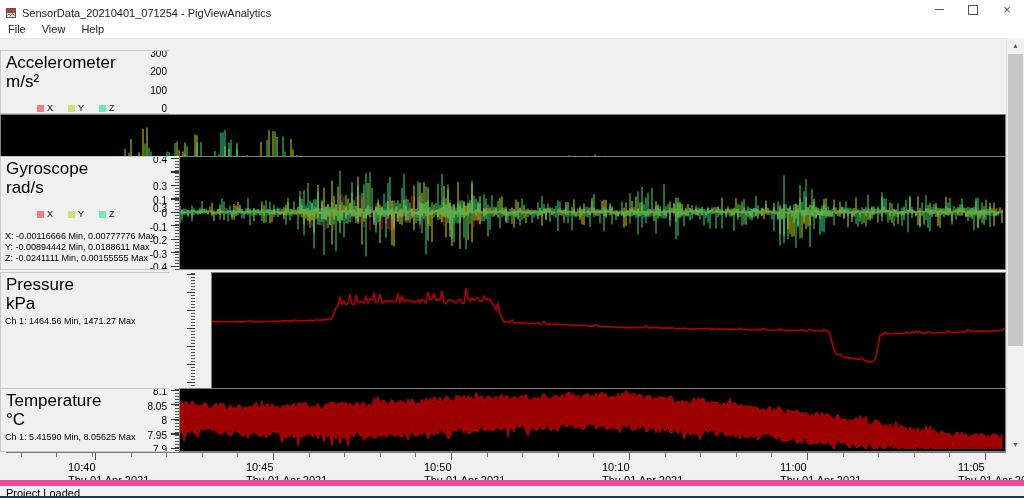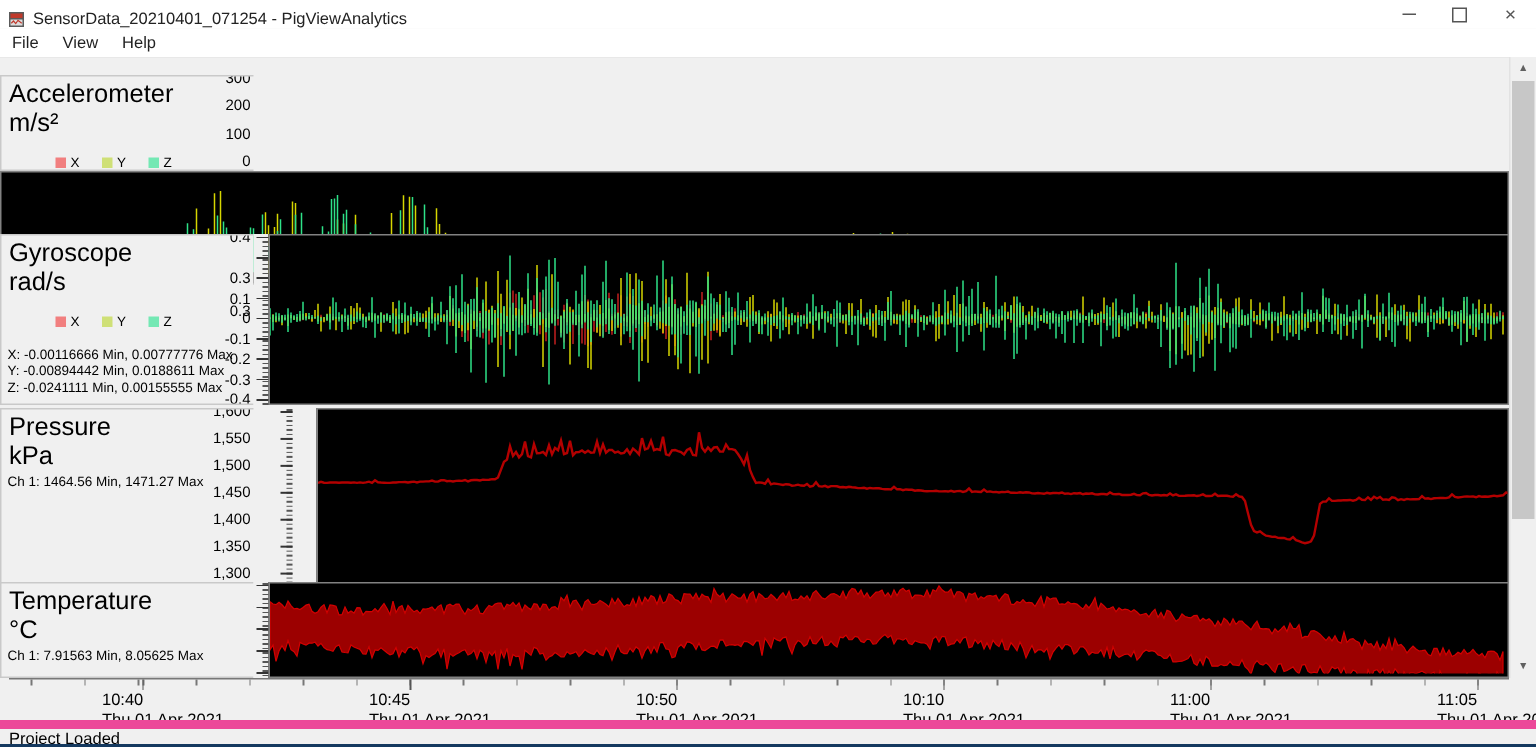--- a/index.html
+++ b/index.html
@@ -189,47 +189,45 @@
       </div>
   </div>
 
   <div class="chart-row" id="row2">
     <div class="side">
       <div class="panel-title">Pressure</div>
       <div class="panel-unit">kPa</div>
       <div class="stats flow">
           <div>Ch 1: 1464.56 Min, 1471.27 Max</div>
         </div>
-      <div class="y-labels">
-          <div class="y-axis-label" style="top: 2px;">1,600</div>
-          <div class="y-axis-label" style="top: 20px;">1,550</div>
-          <div class="y-axis-label" style="top: 38px;">1,500</div>
-          <div class="y-axis-label" style="top: 56px;">1,450</div>
-          <div class="y-axis-label" style="top: 74px;">1,400</div>
-          <div class="y-axis-label" style="top: 92px;">1,350</div>
-          <div class="y-axis-label" style="top: 110px;">1,300</div>
-        </div>
     </div>
     <div class="ruler" style="--maj:18px">
         <div class="minor"></div>
         <div class="major"></div>
       </div>
     <div class="plot">
         <svg preserveAspectRatio="none" width="823" height="110" viewBox="0 0 823 110">
           <path d="M0 49.0L2 48.2L4 48.8L6 48.9L8 48.7L10 48.7L12 48.7L14 48.8L16 48.7L18 48.7L20 48.7L22 48.8L24 48.6L26 48.9L28 48.6L30 48.9L32 48.6L34 48.1L36 48.9L38 47.2L40 48.5L42 48.7L44 48.8L46 48.9L48 48.9L50 48.7L52 48.7L54 48.4L56 48.4L58 48.3L60 48.7L62 48.3L64 48.1L66 48.6L68 48.1L70 48.1L72 47.9L74 47.9L76 47.4L78 48.1L80 48.1L82 47.2L84 47.1L86 47.8L88 47.6L90 48.0L92 47.6L94 47.5L96 47.6L98 47.0L100 47.9L102 47.2L104 47.0L106 47.0L108 47.3L110 46.8L112 46.9L114 46.8L116 46.4L118 46.5L120 45.3L122 40.1L124 34.9L126 33.4L128 24.5L130 31.0L132 28.3L134 31.9L136 29.7L138 21.4L140 31.1L142 31.9L144 23.0L146 29.2L148 29.1L150 28.3L152 30.3L154 23.8L156 29.9L158 25.6L160 27.2L162 20.6L164 29.7L166 29.0L168 20.8L170 30.5L172 28.5L174 28.4L176 27.3L178 28.8L180 27.5L182 28.9L184 28.6L186 21.4L188 29.1L190 23.2L192 28.8L194 27.0L196 26.9L198 28.7L200 28.1L202 29.3L204 28.9L206 26.5L208 29.6L210 26.1L212 27.7L214 29.9L216 19.1L218 26.6L220 25.9L222 20.9L224 27.1L226 26.4L228 27.0L230 18.2L232 29.9L234 30.6L236 27.3L238 27.0L240 27.8L242 28.4L244 30.0L246 27.0L248 26.0L250 30.3L252 30.6L254 15.2L256 25.5L258 28.2L260 25.3L262 27.6L264 25.3L266 25.0L268 28.1L270 28.1L272 23.3L274 26.4L276 26.4L278 27.0L280 29.7L282 32.8L284 36.6L286 30.5L288 40.3L290 45.1L292 49.0L294 48.6L296 48.8L298 49.5L300 46.8L302 49.9L304 49.3L306 49.6L308 49.9L310 50.3L312 49.8L314 50.0L316 50.8L318 50.6L320 50.1L322 50.7L324 50.8L326 49.6L328 51.4L330 51.0L332 48.5L334 51.1L336 51.4L338 50.9L340 51.8L342 51.1L344 51.1L346 51.2L348 51.8L350 51.7L352 52.0L354 51.5L356 51.8L358 52.0L360 52.4L362 52.4L364 52.2L366 52.8L368 52.3L370 52.6L372 52.5L374 52.5L376 52.9L378 53.2L380 53.1L382 53.3L384 51.5L386 53.2L388 53.1L390 53.8L392 53.3L394 53.5L396 53.5L398 54.1L400 53.8L402 54.0L404 54.3L406 54.5L408 54.4L410 54.4L412 54.2L414 54.6L416 54.6L418 54.4L420 54.7L422 54.2L424 54.8L426 54.4L428 54.3L430 55.0L432 54.5L434 52.7L436 54.9L438 54.6L440 54.8L442 55.0L444 53.4L446 54.9L448 54.6L450 55.1L452 54.9L454 55.3L456 54.9L458 55.1L460 54.7L462 55.5L464 55.5L466 55.6L468 55.2L470 55.5L472 55.2L474 55.3L476 55.9L478 56.0L480 55.7L482 55.9L484 56.2L486 55.5L488 56.0L490 55.7L492 55.6L494 55.8L496 55.4L498 56.2L500 55.9L502 56.4L504 55.8L506 56.0L508 55.7L510 56.5L512 56.0L514 56.2L516 55.9L518 56.6L520 56.7L522 56.3L524 56.3L526 56.7L528 55.3L530 56.4L532 56.5L534 56.3L536 57.0L538 57.0L540 57.0L542 56.8L544 56.2L546 57.1L548 57.2L550 55.9L552 55.7L554 56.9L556 57.3L558 57.0L560 57.0L562 57.3L564 57.0L566 57.3L568 56.0L570 57.3L572 56.6L574 57.6L576 57.6L578 57.5L580 57.3L582 57.3L584 57.2L586 57.7L588 57.3L590 56.6L592 57.7L594 57.7L596 57.5L598 56.2L600 57.7L602 57.5L604 57.5L606 57.5L608 57.9L610 58.1L612 56.5L614 57.9L616 58.3L618 61.0L620 69.2L622 76.9L624 81.0L626 81.9L628 81.2L630 82.8L632 84.1L634 84.4L636 84.9L638 84.8L640 85.6L642 85.7L644 85.6L646 86.4L648 86.6L650 85.1L652 87.1L654 87.7L656 88.6L658 89.1L660 88.7L662 87.9L664 84.1L666 73.6L668 62.9L670 61.4L672 61.4L674 59.2L676 60.9L678 60.9L680 60.7L682 60.7L684 60.4L686 60.5L688 60.3L690 60.8L692 60.3L694 58.8L696 60.2L698 60.4L700 58.5L702 60.2L704 58.1L706 59.3L708 58.3L710 60.2L712 59.9L714 60.3L716 58.5L718 58.9L720 60.4L722 59.8L724 60.3L726 59.6L728 59.9L730 59.8L732 59.8L734 59.7L736 57.8L738 59.4L740 59.2L742 59.7L744 59.2L746 59.1L748 59.0L750 59.0L752 59.1L754 58.6L756 56.6L758 58.3L760 58.7L762 58.4L764 58.1L766 58.0L768 58.1L770 57.9L772 58.5L774 57.7L776 58.2L778 58.0L780 58.2L782 57.8L784 57.4L786 57.8L788 57.5L790 57.2L792 55.4L794 55.6L796 55.8L798 56.7L800 56.9L802 56.7L804 55.8L806 57.2L808 56.7L810 56.9L812 56.7L814 56.4L816 56.9L818 56.4L820 54.7L822 56.8" stroke="#b30000" stroke-width="1.6" fill="none"></path>
         </svg>
       </div>
   </div>
 
   <div class="chart-row" id="row3">
     <div class="side">
       <div class="panel-title">Temperature</div>
       <div class="panel-unit">°C</div>
       <div class="stats flow">
-          <div>Ch 1: 7.91563 Min, 8.05625 Max</div>
+          <div>Ch 1: 5.41590 Min, 8.05625 Max</div>
+        </div>
+      <div class="y-labels">
+          <div class="y-axis-label" style="top: 2px;">8.1</div>
+          <div class="y-axis-label" style="top: 16.5px;">8.05</div>
+          <div class="y-axis-label" style="top: 31px;">8</div>
+          <div class="y-axis-label" style="top: 45.5px;">7.95</div>
+          <div class="y-axis-label" style="top: 60px;">7.9</div>
         </div>
     </div>
     <div class="ruler" style="--maj:14.5px">
         <div class="minor"></div>
         <div class="major"></div>
       </div>
     <div class="plot">
         <svg preserveAspectRatio="none" width="823" height="60" viewBox="0 0 823 60">
           <path d="M0 12.1L2 13.7L4 14.1L6 12.5L8 14.2L10 16.5L12 11.7L14 14.7L16 16.9L18 16.6L20 17.4L22 16.0L24 14.4L26 13.8L28 18.5L30 19.9L32 18.8L34 15.8L36 14.1L38 19.5L40 14.3L42 14.6L44 15.1L46 20.9L48 20.8L50 15.6L52 19.7L54 18.3L56 19.7L58 16.1L60 16.2L62 21.0L64 18.6L66 18.8L68 18.7L70 16.7L72 18.8L74 15.9L76 13.3L78 16.7L80 20.6L82 11.7L84 19.3L86 15.8L88 14.8L90 19.8L92 14.6L94 17.0L96 18.9L98 17.8L100 20.0L102 16.9L104 17.1L106 16.6L108 15.7L110 18.0L112 15.4L114 14.2L116 20.1L118 14.7L120 13.8L122 15.1L124 13.7L126 13.7L128 17.6L130 20.6L132 16.8L134 18.1L136 16.7L138 14.3L140 19.8L142 20.2L144 17.1L146 14.6L148 15.6L150 13.7L152 13.1L154 13.0L156 17.2L158 13.8L160 14.7L162 12.6L164 15.2L166 12.9L168 18.5L170 14.3L172 16.1L174 17.4L176 13.5L178 13.9L180 17.6L182 13.8L184 14.0L186 17.9L188 15.9L190 15.4L192 17.3L194 9.3L196 11.5L198 7.8L200 15.5L202 11.6L204 11.1L206 14.2L208 17.7L210 12.2L212 10.7L214 13.7L216 14.1L218 13.4L220 11.3L222 12.5L224 13.8L226 15.7L228 10.0L230 13.5L232 9.9L234 12.7L236 15.5L238 14.1L240 14.7L242 10.0L244 15.2L246 8.8L248 14.0L250 9.2L252 11.8L254 8.1L256 9.1L258 13.7L260 8.0L262 13.1L264 12.0L266 6.9L268 7.9L270 10.7L272 11.4L274 13.5L276 6.8L278 7.1L280 7.1L282 10.0L284 6.5L286 10.8L288 7.1L290 8.6L292 8.9L294 12.5L296 3.3L298 7.2L300 8.8L302 6.4L304 12.3L306 9.5L308 6.9L310 8.2L312 9.7L314 9.8L316 7.0L318 12.3L320 7.0L322 5.3L324 12.0L326 6.6L328 8.1L330 10.2L332 9.7L334 7.3L336 9.0L338 11.3L340 8.3L342 6.1L344 9.5L346 5.2L348 11.3L350 10.4L352 10.9L354 8.3L356 10.2L358 8.1L360 11.3L362 6.4L364 4.7L366 7.3L368 9.6L370 10.4L372 8.7L374 7.1L376 6.7L378 7.6L380 9.2L382 5.2L384 10.1L386 5.6L388 3.3L390 3.9L392 7.3L394 4.4L396 9.0L398 6.3L400 9.9L402 7.7L404 5.7L406 5.5L408 4.4L410 8.5L412 6.1L414 9.2L416 4.3L418 8.1L420 4.5L422 3.2L424 5.2L426 4.4L428 10.0L430 7.7L432 7.7L434 7.9L436 8.8L438 4.4L440 9.1L442 4.2L444 5.2L446 1.5L448 4.2L450 5.7L452 5.8L454 3.8L456 9.2L458 5.5L460 5.5L462 6.7L464 11.9L466 6.6L468 7.4L470 6.3L472 10.8L474 8.8L476 10.0L478 8.3L480 8.0L482 8.6L484 7.9L486 11.7L488 9.0L490 6.8L492 7.7L494 13.8L496 14.0L498 12.0L500 12.9L502 10.8L504 12.9L506 12.6L508 12.9L510 15.3L512 11.9L514 8.5L516 15.6L518 8.9L520 10.5L522 9.7L524 9.8L526 13.9L528 13.6L530 13.9L532 12.2L534 13.5L536 13.3L538 13.7L540 15.5L542 17.1L544 14.0L546 16.3L548 13.3L550 9.4L552 17.7L554 13.1L556 14.9L558 17.1L560 16.5L562 15.5L564 18.8L566 16.2L568 17.7L570 17.1L572 17.5L574 18.9L576 17.5L578 19.0L580 21.0L582 20.5L584 20.0L586 22.3L588 19.3L590 17.2L592 22.6L594 19.3L596 23.2L598 17.8L600 18.7L602 22.0L604 25.2L606 23.7L608 20.3L610 22.0L612 22.6L614 22.9L616 21.4L618 21.3L620 25.0L622 23.2L624 24.7L626 23.5L628 25.5L630 28.7L632 25.0L634 28.0L636 23.2L638 24.7L640 27.8L642 23.6L644 27.2L646 25.1L648 25.1L650 27.2L652 28.8L654 30.8L656 27.6L658 25.1L660 29.9L662 30.3L664 30.1L666 30.4L668 33.5L670 30.2L672 32.3L674 30.4L676 28.4L678 32.0L680 26.5L682 29.9L684 30.3L686 27.4L688 36.4L690 35.3L692 35.4L694 31.7L696 31.4L698 32.3L700 33.8L702 35.9L704 38.0L706 35.5L708 38.2L710 34.8L712 38.7L714 39.7L716 32.3L718 39.2L720 37.2L722 36.7L724 38.4L726 39.3L728 43.7L730 37.9L732 40.5L734 40.1L736 42.9L738 38.7L740 44.4L742 40.4L744 43.2L746 36.6L748 44.8L750 36.9L752 41.4L754 40.7L756 42.7L758 46.3L760 43.7L762 41.8L764 43.7L766 45.0L768 44.8L770 44.4L772 47.3L774 48.2L776 43.2L778 43.3L780 48.0L782 42.9L784 47.6L786 44.3L788 48.7L790 47.7L792 45.8L794 46.9L796 44.0L798 46.8L800 46.1L802 44.0L804 46.4L806 48.1L808 46.6L810 49.5L812 45.4L814 45.1L816 45.3L818 46.8L820 51.1L822 45.3L822 61.4L820 62.6L818 58.9L816 65.7L814 60.6L812 60.5L810 63.4L808 61.0L806 59.8L804 65.1L802 61.6L800 67.5L798 59.8L796 62.8L794 62.6L792 66.8L790 62.7L788 63.2L786 62.2L784 60.9L782 62.9L780 58.4L778 66.6L776 59.1L774 60.2L772 61.1L770 59.7L768 58.5L766 59.3L764 60.2L762 59.5L760 59.7L758 63.0L756 59.0L754 66.6L752 59.4L750 56.9L748 61.7L746 58.3L744 62.7L742 57.0L740 59.9L738 57.4L736 58.1L734 63.4L732 56.9L730 72.1L728 61.7L726 62.7L724 58.7L722 57.7L720 60.7L718 61.8L716 56.0L714 60.0L712 56.0L710 56.9L708 55.6L706 59.1L704 61.4L702 58.9L700 55.0L698 59.7L696 59.1L694 59.9L692 58.6L690 54.0L688 54.4L686 60.2L684 58.4L682 55.6L680 56.9L678 58.0L676 58.7L674 53.5L672 53.9L670 59.3L668 57.4L666 54.6L664 52.8L662 54.4L660 53.7L658 51.4L656 54.0L654 60.5L652 57.3L650 55.5L648 50.8L646 54.8L644 54.5L642 54.3L640 52.0L638 54.4L636 54.8L634 53.9L632 55.1L630 55.1L628 55.1L626 50.3L624 48.5L622 54.5L620 50.4L618 54.6L616 53.2L614 47.3L612 50.0L610 51.0L608 51.8L606 52.0L604 52.3L602 52.2L600 47.2L598 49.8L596 50.0L594 48.2L592 47.6L590 45.4L588 44.8L586 45.3L584 44.3L582 45.8L580 48.9L578 51.0L576 45.0L574 48.8L572 47.0L570 47.2L568 48.2L566 49.2L564 47.5L562 42.2L560 50.2L558 42.6L556 48.7L554 44.2L552 46.4L550 46.5L548 45.8L546 47.7L544 44.1L542 42.1L540 42.3L538 45.5L536 47.1L534 42.1L532 40.8L530 40.7L528 43.8L526 40.9L524 43.1L522 45.7L520 50.4L518 43.2L516 45.8L514 44.1L512 44.3L510 46.1L508 41.3L506 45.2L504 49.6L502 43.1L500 39.0L498 44.8L496 41.9L494 39.5L492 44.2L490 44.0L488 37.5L486 42.1L484 40.5L482 37.9L480 43.7L478 39.6L476 43.7L474 38.2L472 40.1L470 37.4L468 42.2L466 42.8L464 35.7L462 36.4L460 39.7L458 37.3L456 40.1L454 40.4L452 41.5L450 35.5L448 35.2L446 39.0L444 35.3L442 36.9L440 43.7L438 40.5L436 39.5L434 39.6L432 39.0L430 38.2L428 40.7L426 40.0L424 36.5L422 37.8L420 37.0L418 37.0L416 40.3L414 34.6L412 36.2L410 34.0L408 35.6L406 37.6L404 40.2L402 40.4L400 37.5L398 37.1L396 39.4L394 38.6L392 35.7L390 35.3L388 37.4L386 37.5L384 34.4L382 36.2L380 35.7L378 42.4L376 40.8L374 38.4L372 41.1L370 41.4L368 35.3L366 37.7L364 40.2L362 39.9L360 35.5L358 40.5L356 41.9L354 39.1L352 38.0L350 40.9L348 46.9L346 42.3L344 35.7L342 36.2L340 38.3L338 37.6L336 36.3L334 43.0L332 39.5L330 36.5L328 48.1L326 38.3L324 38.2L322 41.3L320 39.9L318 38.7L316 38.6L314 42.1L312 40.8L310 41.2L308 40.7L306 41.0L304 41.7L302 37.6L300 37.7L298 43.2L296 41.8L294 41.9L292 43.3L290 44.7L288 44.3L286 39.8L284 44.0L282 40.4L280 39.3L278 39.0L276 42.9L274 40.8L272 42.6L270 48.8L268 49.5L266 44.0L264 43.7L262 39.3L260 39.5L258 45.8L256 42.2L254 46.6L252 42.2L250 44.9L248 49.9L246 43.8L244 42.3L242 45.7L240 43.2L238 46.8L236 46.7L234 45.6L232 41.0L230 45.5L228 51.1L226 45.7L224 42.9L222 48.1L220 47.3L218 44.5L216 47.3L214 46.7L212 45.6L210 44.1L208 46.6L206 48.7L204 45.5L202 46.4L200 47.1L198 45.4L196 48.9L194 48.9L192 47.3L190 46.0L188 48.1L186 49.0L184 51.1L182 46.5L180 47.0L178 43.4L176 42.6L174 47.9L172 46.2L170 44.6L168 57.2L166 48.4L164 48.8L162 47.4L160 55.0L158 43.3L156 49.5L154 44.8L152 57.2L150 45.2L148 48.0L146 45.6L144 52.7L142 46.1L140 44.5L138 50.2L136 44.4L134 46.7L132 47.7L130 44.2L128 44.8L126 46.2L124 47.1L122 48.5L120 46.7L118 57.1L116 43.6L114 49.2L112 43.7L110 46.7L108 47.9L106 49.3L104 48.1L102 53.5L100 46.1L98 42.4L96 44.1L94 42.3L92 42.9L90 46.3L88 44.7L86 49.0L84 42.8L82 46.8L80 47.5L78 46.1L76 44.5L74 42.8L72 44.6L70 44.3L68 49.6L66 42.2L64 47.1L62 46.9L60 43.9L58 43.2L56 42.3L54 41.0L52 46.2L50 46.0L48 45.7L46 40.9L44 42.0L42 45.2L40 44.5L38 44.1L36 42.7L34 39.9L32 41.7L30 39.1L28 39.8L26 39.8L24 41.1L22 40.3L20 39.3L18 48.5L16 45.5L14 44.1L12 38.1L10 44.7L8 41.4L6 45.0L4 51.9L2 41.1L0 44.3Z" stroke="#d40000" stroke-width="0.8" fill="#9c0000"></path>
         </svg>

